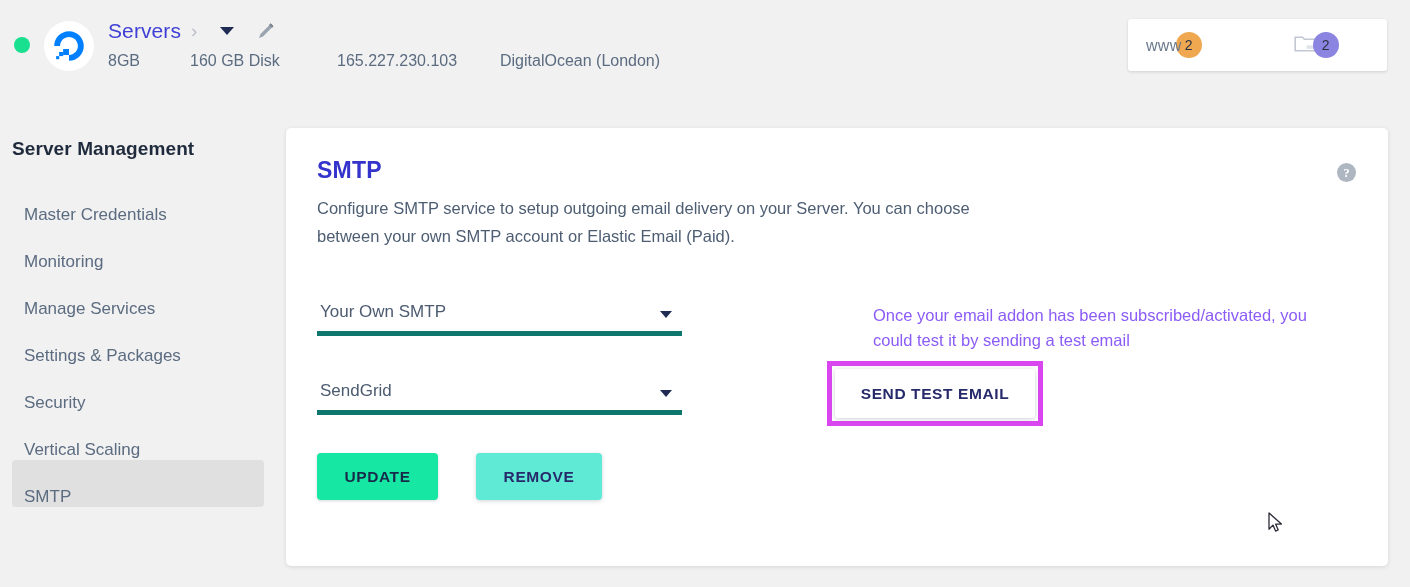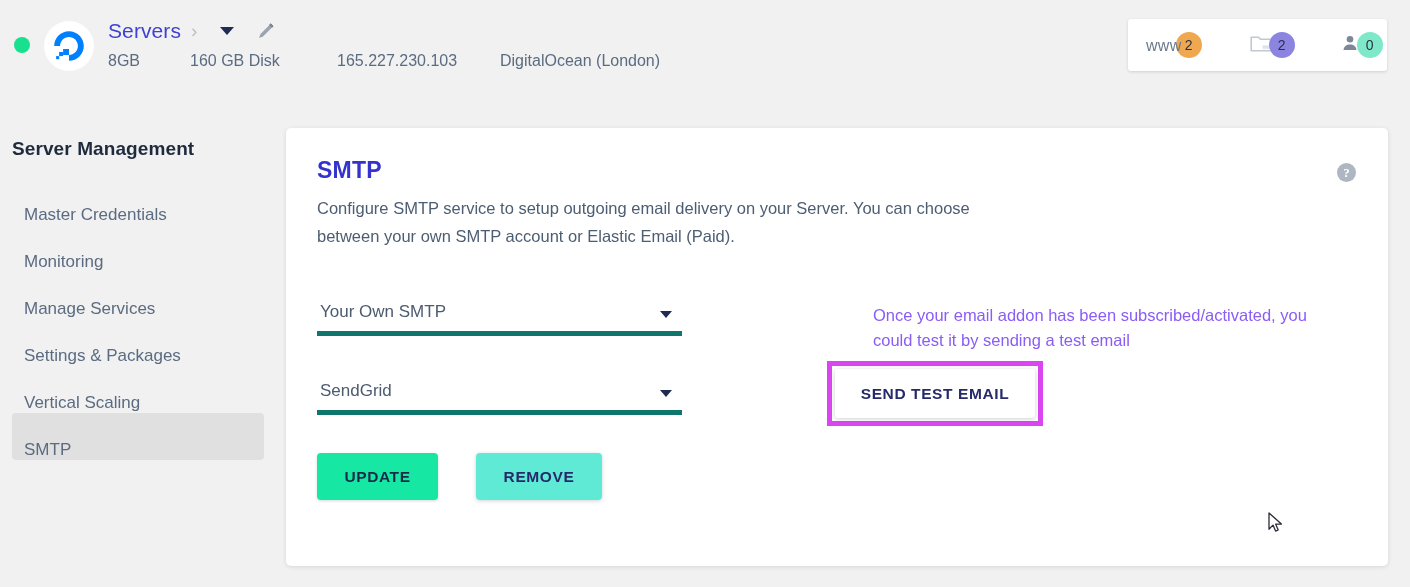--- a/index.html
+++ b/index.html
@@ -66,21 +66,21 @@
   .m2 { width: 147px; }
   .m3 { width: 163px; }
   .m4 { }
 
   
   .counters {
     position: absolute; left: 1128px; top: 19px;
     width: 259px; height: 52px;
     background: #ffffff; border-radius: 3px;
     box-shadow: 0 1px 3px rgba(30,40,60,.16);
-    display: flex; align-items: center;
+    display: flex; align-items: center; gap: 44px;
   }
   .cgroup { display: flex; align-items: center; cursor: pointer; }
   .cg1 { margin-left: 18px; }
   .cg2 { margin-left: 48px; }
   .cg3 { margin-left: 45px; }
   .cg-www {
     color: #6b7a8d; font-size: 16px; letter-spacing: .3px;
     position: relative; top: 1px;
   }
   .badge {
@@ -259,20 +259,23 @@
       <div class="nav-item">
         <span>Monitoring</span>
       </div>
       <div class="nav-item">
         <span>Manage Services</span>
       </div>
       <div class="nav-item">
         <span>Settings &amp; Packages</span>
       </div>
       <div class="nav-item">
+        <span>Security</span>
+      </div>
+      <div class="nav-item">
         <span>Vertical Scaling</span>
       </div>
       <div class="nav-item active">
         <span>SMTP</span>
       </div>
     </div>
   </div>
 
   <div class="card">
 

